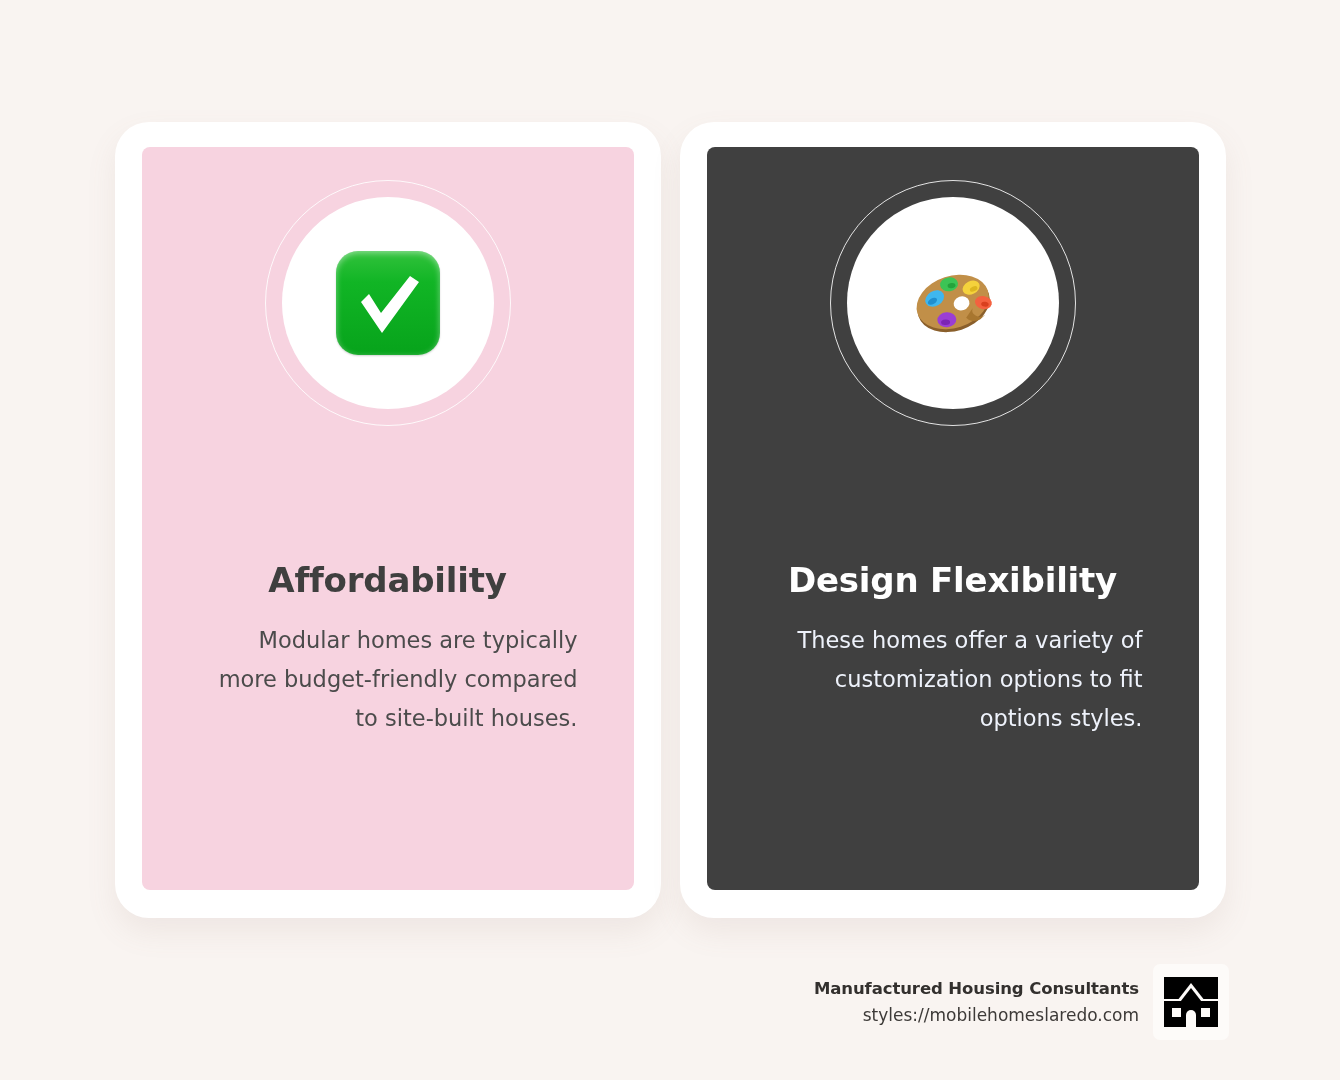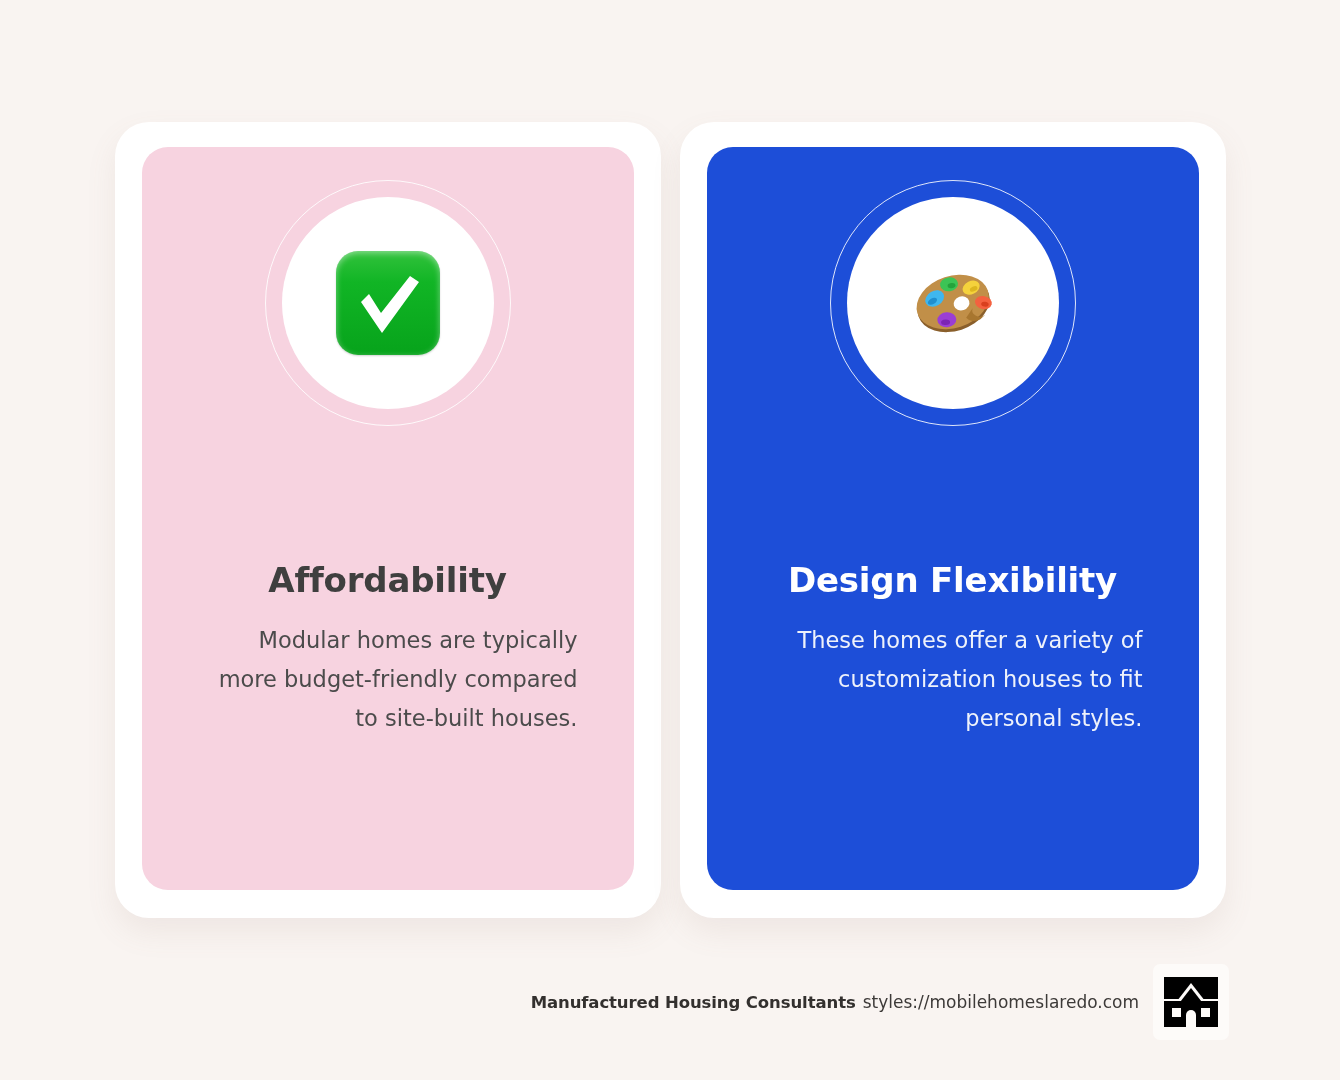--- a/index.html
+++ b/index.html
@@ -43,31 +43,31 @@
     border-radius: 34px;
     box-sizing: border-box;
     padding: 25px 27px 28px 27px;
     box-shadow: 0 14px 30px rgba(150, 120, 110, 0.10);
     position: relative;
   }
 
   .card-inner {
     width: 100%;
     height: 100%;
-    border-radius: 26px;
+    border-radius: 8px;
     box-sizing: border-box;
     display: flex;
     flex-direction: column;
     align-items: center;
     overflow: hidden;
     position: relative;
   }
 
   .card-inner.pink  { background: #f7d3e0; }
-  .card-inner.blue  { background: #1d4ed8; }
+  .card-inner.blue  { background: #404040; }
 
   
   .medallion {
     position: relative;
     width: 246px;
     height: 246px;
     margin-top: 33px;
     flex: none;
   }
   .medallion .ring {
@@ -133,21 +133,21 @@
   .footer {
     position: absolute;
     right: 111px;
     bottom: 40px;
     display: flex;
     align-items: center;
     gap: 14px;
   }
   .footer-text {
     display: flex;
-    flex-direction: row;
+    flex-direction: column;
     align-items: flex-end;
     gap: 7px;
   }
   .footer-brand {
     font-size: 16.5px;
     font-weight: bold;
     color: #33302e;
     letter-spacing: -0.1px;
     white-space: nowrap;
   }
@@ -218,21 +218,21 @@
                 <ellipse cx="39" cy="68" rx="4.5" ry="2.8" fill="#7c25b4" transform="rotate(14 39 68)"></ellipse>
                 <ellipse cx="81" cy="61" rx="8.5" ry="6.5" fill="#f4613f" transform="rotate(30 81 61)"></ellipse>
                 <ellipse cx="82" cy="63" rx="3.8" ry="2.4" fill="#d9401f" transform="rotate(30 82 63)"></ellipse>
               </g>
             </svg>
           </div>
         </div>
 
         <div class="card-title">Design Flexibility</div>
 
-        <div class="card-body">These homes offer a variety of customization houses to fit personal styles.</div>
+        <div class="card-body">These homes offer a variety of customization options to fit options styles.</div>
 
       </div>
     </div>
 
   </div>
 
   <div class="footer">
     <div class="footer-text">
       <div class="footer-brand">Manufactured Housing Consultants</div>
       <div class="footer-url">styles://mobilehomeslaredo.com</div>

